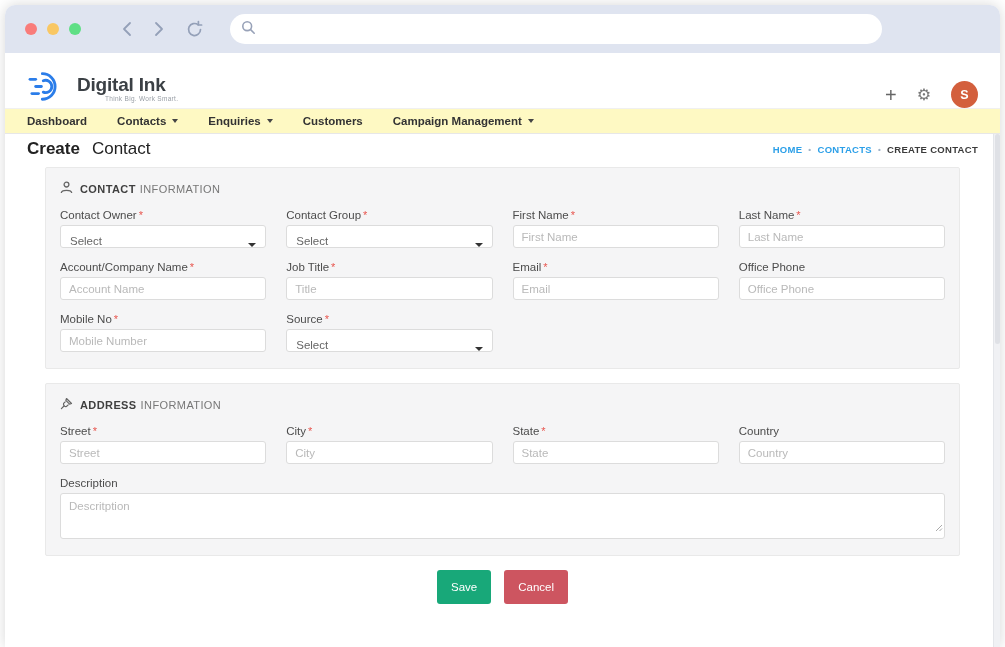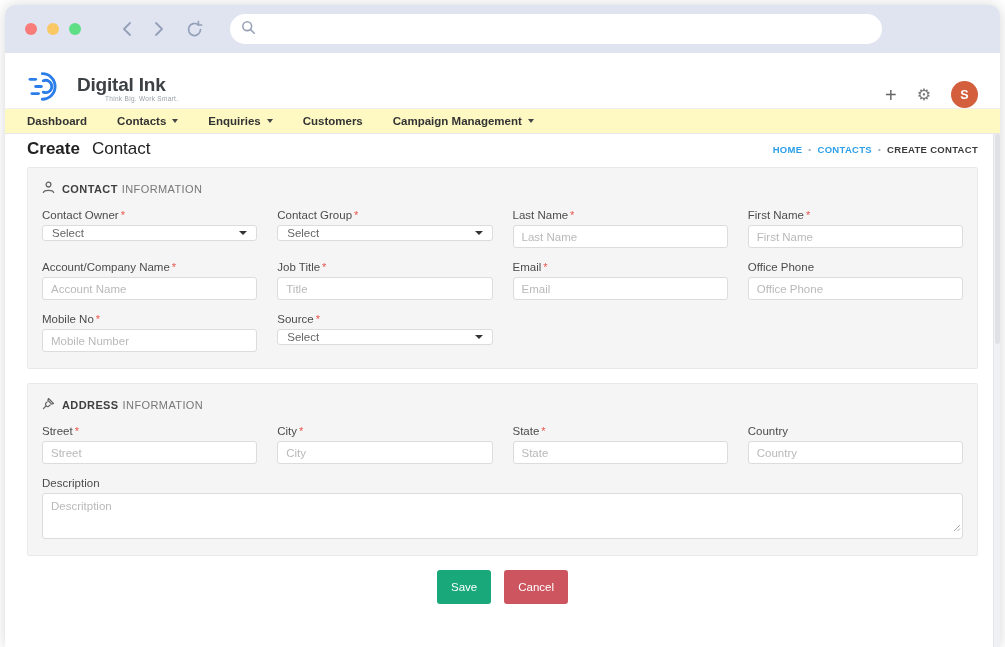--- a/index.html
+++ b/index.html
@@ -40,33 +40,33 @@
   
   .titlebar{ display:flex; justify-content:space-between; align-items:center; padding:5px 22px 8px; }
   .page-title{ font-size:17px; color:#222; font-weight:400; }
   .page-title b{ font-weight:700; margin-right:12px; }
   .crumbs{ font-size:9.5px; font-weight:700; letter-spacing:.3px; display:flex; align-items:center; gap:6px; }
   .crumb-link{ color:#2b9fe8; cursor:pointer; }
   .crumb-cur{ color:#3a3a3a; }
   .crumb-sep{ color:#9fb3c8; font-size:8px; }
 
   
-  .panel{ margin:0 22px 14px; background:#f5f5f6; border:1px solid #e9e9e9; border-radius:2px; padding:12px 14px 16px; }
+  .panel{ margin:0 40px 14px; background:#f5f5f6; border:1px solid #e9e9e9; border-radius:2px; padding:12px 14px 16px; }
   .section-head{ display:flex; align-items:center; gap:7px; margin-bottom:11px; }
   .section-title{ font-size:11px; letter-spacing:.4px; color:#777; font-weight:400; }
   .section-title b{ color:#3f3f3f; font-weight:700; margin-right:4px; }
 
   .grid{ display:grid; grid-template-columns:repeat(4,1fr); column-gap:20px; row-gap:13px; }
   .flabel{ font-size:11.5px; color:#4c4c4c; margin-bottom:4px; }
   .req{ color:#e8554e; font-size:11px; margin-left:2px; }
   .tinput, .selectbox, .tarea{ width:100%; border:1px solid #dcdcdc; border-radius:3px; background:#fff;
     font-size:11.5px; font-family:"Liberation Sans", sans-serif; }
   .tinput{ height:23px; padding:0 8px; color:#444; outline:none; }
   .tinput::placeholder, .tarea::placeholder{ color:#b9b9b9; opacity:1; }
-  .selectbox{ height:16px; display:flex; align-items:center; padding:0 9px; cursor:pointer; }
+  .selectbox{ height:23px; display:flex; align-items:flex-end; padding:0 9px; cursor:pointer; }
   .selval{ color:#666; flex:1; }
   .scaret{ width:0; height:0; border-left:4px solid transparent; border-right:4px solid transparent;
     border-top:4.5px solid #333; }
   .datewrap{ position:relative; }
   .datewrap .tinput{ background:#fdfdfd; padding-right:24px; }
   .cal-ic{ position:absolute; right:7px; top:5px; pointer-events:none; }
 
   .desc-block{ margin-top:13px; }
   .tarea-wrap{ position:relative; }
   .tarea{ height:46px; padding:6px 8px; resize:none; color:#444; outline:none; display:block; }
@@ -197,26 +197,26 @@
           </div>
       </div>
       <div class="field">
         <div class="flabel"><span>Contact Group</span><span class="req">*</span></div>
         <div class="selectbox">
             <span class="selval">Select</span>
             <span class="scaret"></span>
           </div>
       </div>
       <div class="field">
+        <div class="flabel"><span>First Name</span><span class="req">*</span></div>
+        <input class="tinput" type="text" placeholder="First Name" style="">
+      </div>
+      <div class="field">
         <div class="flabel"><span>Last Name</span><span class="req">*</span></div>
         <input class="tinput" type="text" placeholder="Last Name" style="">
-      </div>
-      <div class="field">
-        <div class="flabel"><span>First Name</span><span class="req">*</span></div>
-        <input class="tinput" type="text" placeholder="First Name" style="">
       </div>
 
       <div class="field">
         <div class="flabel"><span>Account/Company Name</span><span class="req">*</span></div>
         <input class="tinput" type="text" placeholder="Account Name" style="">
       </div>
       <div class="field">
         <div class="flabel"><span>Job Title</span><span class="req">*</span></div>
         <input class="tinput" type="text" placeholder="Title" style="">
       </div>

